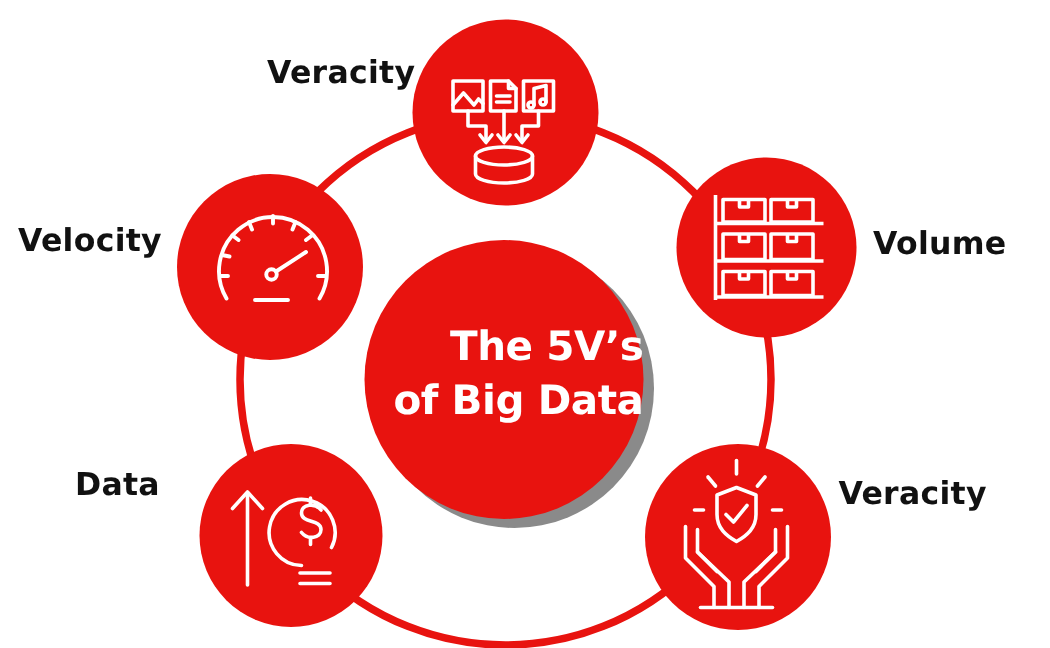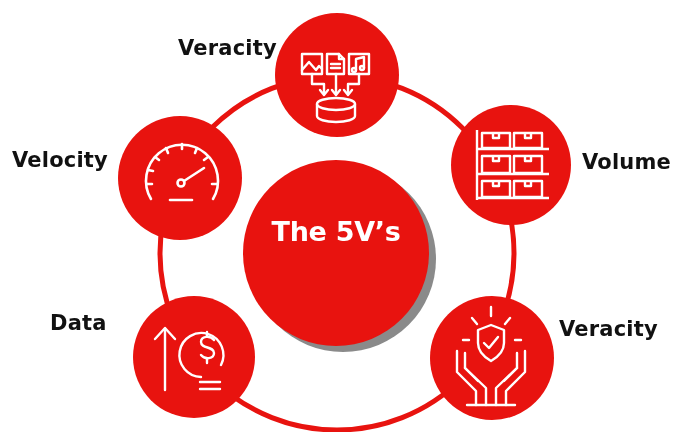--- a/index.html
+++ b/index.html
@@ -29,21 +29,21 @@
       color: #111111;
       letter-spacing: 0.2px;
       white-space: nowrap;
       line-height: 1;
     }
     .center-title {
       position: absolute;
       left: 243px;
       top: 214px;
       width: 186px;
-      text-align: center;
+      text-align: right;
       color: #ffffff;
       font-family: "DejaVu Sans", "Liberation Sans", sans-serif;
       font-weight: bold;
       font-size: 27px;
       line-height: 36px;
       letter-spacing: -0.3px;
     }
     .center-title span { display: block; }
   </style>
 </head>
@@ -155,19 +155,20 @@
       <path d="M147 184 H152 M212 184 H217"></path>
       <circle cx="181" cy="183" r="3.5"></circle>
       <path d="M184 181 L204 168"></path>
       <path d="M170 200 H192"></path>
     </g>
   </g>
 </svg>
 
 <div class="center-title">
   <span>The 5V’s</span>
+  <span>of Big Data</span>
 </div>
 
 <div class="label" style="left:178px; top:38px;">Veracity</div>
 <div class="label" style="left:582px; top:152px;">Volume</div>
 <div class="label" style="left:559px; top:319px;">Veracity</div>
 <div class="label" style="left:50px; top:313px;">Data</div>
 <div class="label" style="left:12px; top:150px;">Velocity</div>
 
 </body></html>

